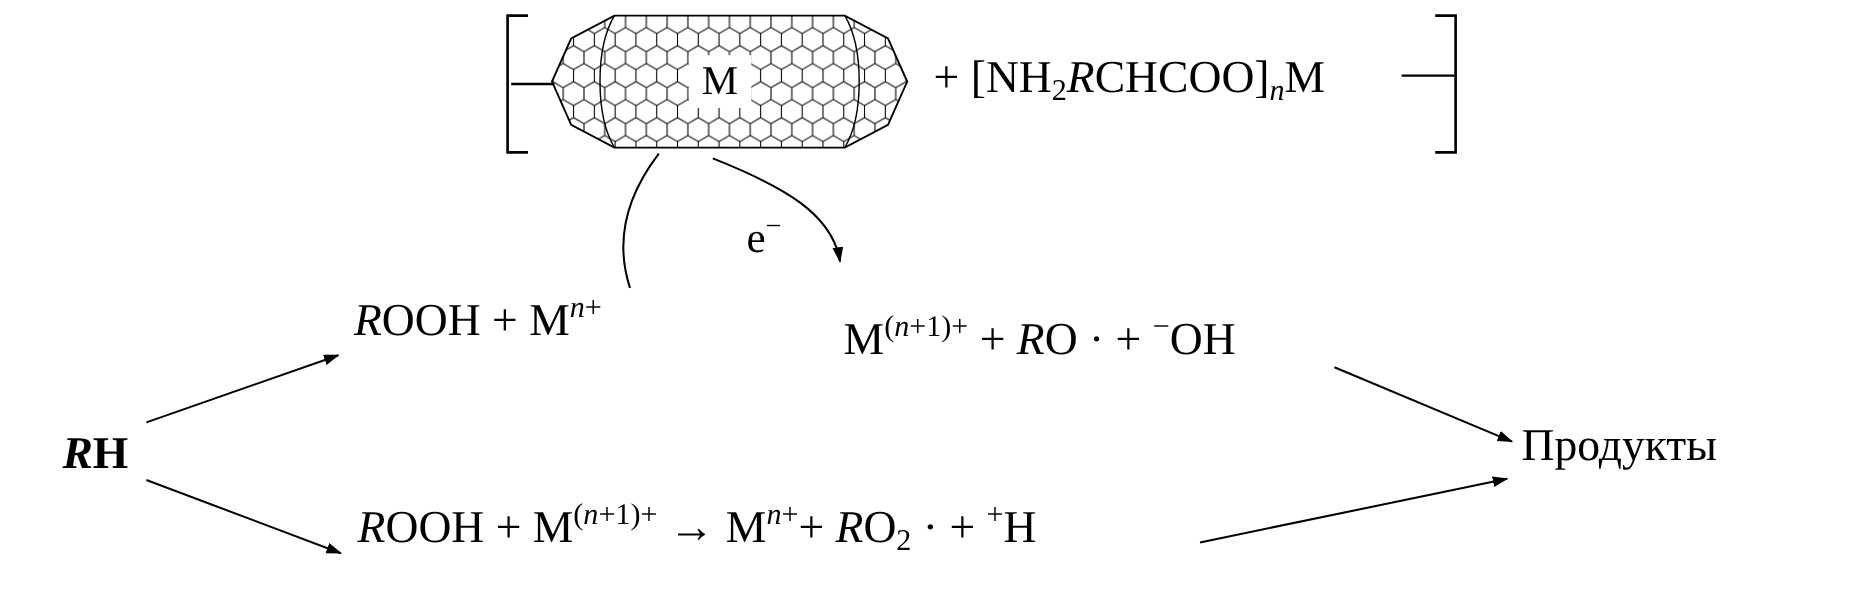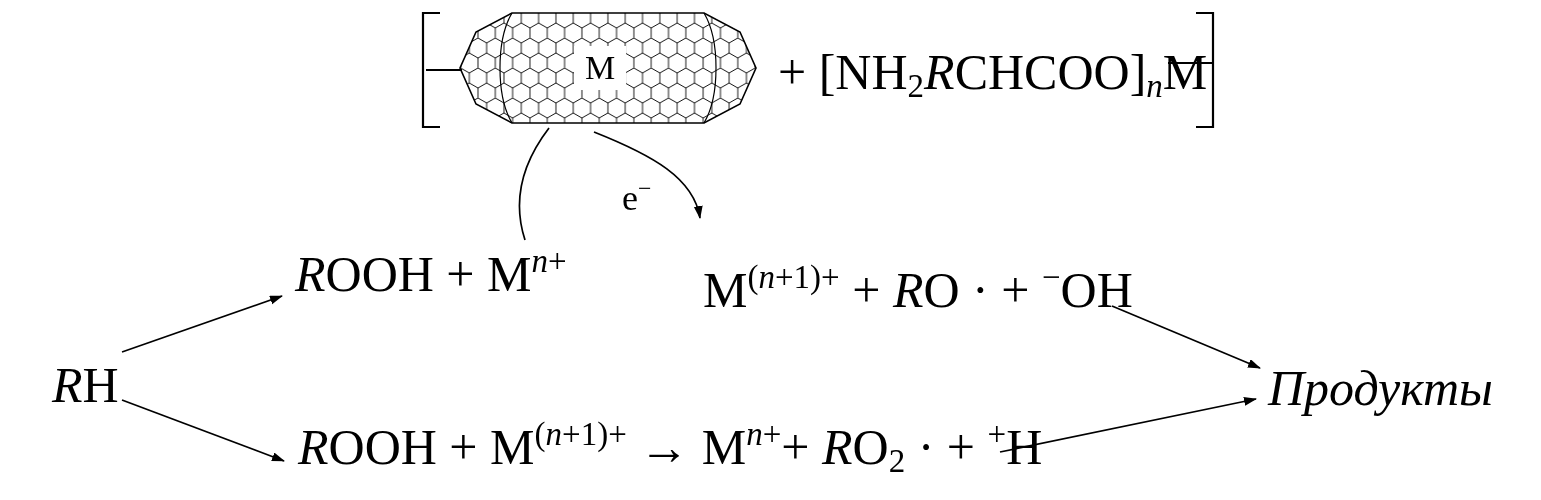--- a/index.html
+++ b/index.html
@@ -1,20 +1,20 @@
 <!DOCTYPE html>
 <html><head>
 <meta charset="utf-8">
 <style>
   html,body{margin:0;padding:0;background:#fff;}
   .canvas{
     position:relative;width:1541px;height:500px;background:#ffffff;
     font-family:"Liberation Serif", serif;color:#000;overflow:hidden;
   }
-  .txt{position:absolute;font-size:50px;line-height:1.15;white-space:nowrap;z-index:3;}
+  .txt{position:absolute;font-size:38px;line-height:1.15;white-space:nowrap;z-index:3;}
   .sup{font-size:66%;position:relative;top:-0.58em;}
   .sub{font-size:66%;position:relative;top:0.25em;}
   .i{font-style:italic;}
   .e-label{font-size:36px;}
   .overlay{position:absolute;left:0;top:0;width:1541px;height:500px;z-index:2;pointer-events:none;}
   .nanotube{position:absolute;left:452px;top:8px;width:312px;height:120px;z-index:1;}
   .m-box{
     position:absolute;left:122px;top:38px;width:52px;height:44px;background:#ffffff;
     display:flex;align-items:center;justify-content:center;font-size:34px;z-index:2;
   }
@@ -61,19 +61,19 @@
   </svg>
 
   <div class="txt" style="left:778px;top:44px;"><span>+ [NH</span><span class="sub">2</span><span class="i">R</span><span>CHCOO]</span><span class="sub i">n</span><span>M</span></div>
 
   <div class="txt e-label" style="left:622px;top:178px;"><span>e</span><span class="sup">−</span></div>
 
   <div class="txt" style="left:295px;top:246px;"><span class="i">R</span><span>OOH + M</span><span class="sup i">n</span><span class="sup">+</span></div>
 
   <div class="txt" style="left:703px;top:262px;font-family:Liberation Serif, serif;"><span>M</span><span class="sup">(</span><span class="sup i">n</span><span class="sup">+1)+</span><span> + </span><span class="i">R</span><span>O</span><span> · + </span><span class="sup">−</span><span>OH</span></div>
 
-  <div class="txt" style="left:52px;top:357px;"><span class="i">R</span><span>H</span></div>
+  <div class="txt" style="left:52px;top:357px;font-weight:bold;"><span class="i">R</span><span>H</span></div>
 
   <div class="txt" style="left:298px;top:419px;"><span class="i">R</span><span>OOH + M</span><span class="sup">(</span><span class="sup i">n</span><span class="sup">+1)+</span><span> → M</span><span class="sup i">n</span><span class="sup">+</span><span>+ </span><span class="i">R</span><span>O</span><span class="sub">2</span><span> · + </span><span class="sup">+</span><span>H</span></div>
 
-  <div class="txt" style="left:1268px;top:360px;font-style:italic;">Продукты</div>
+  <div class="txt" style="left:1268px;top:350px;">Продукты</div>
 
 </div>
 
 </body></html>

